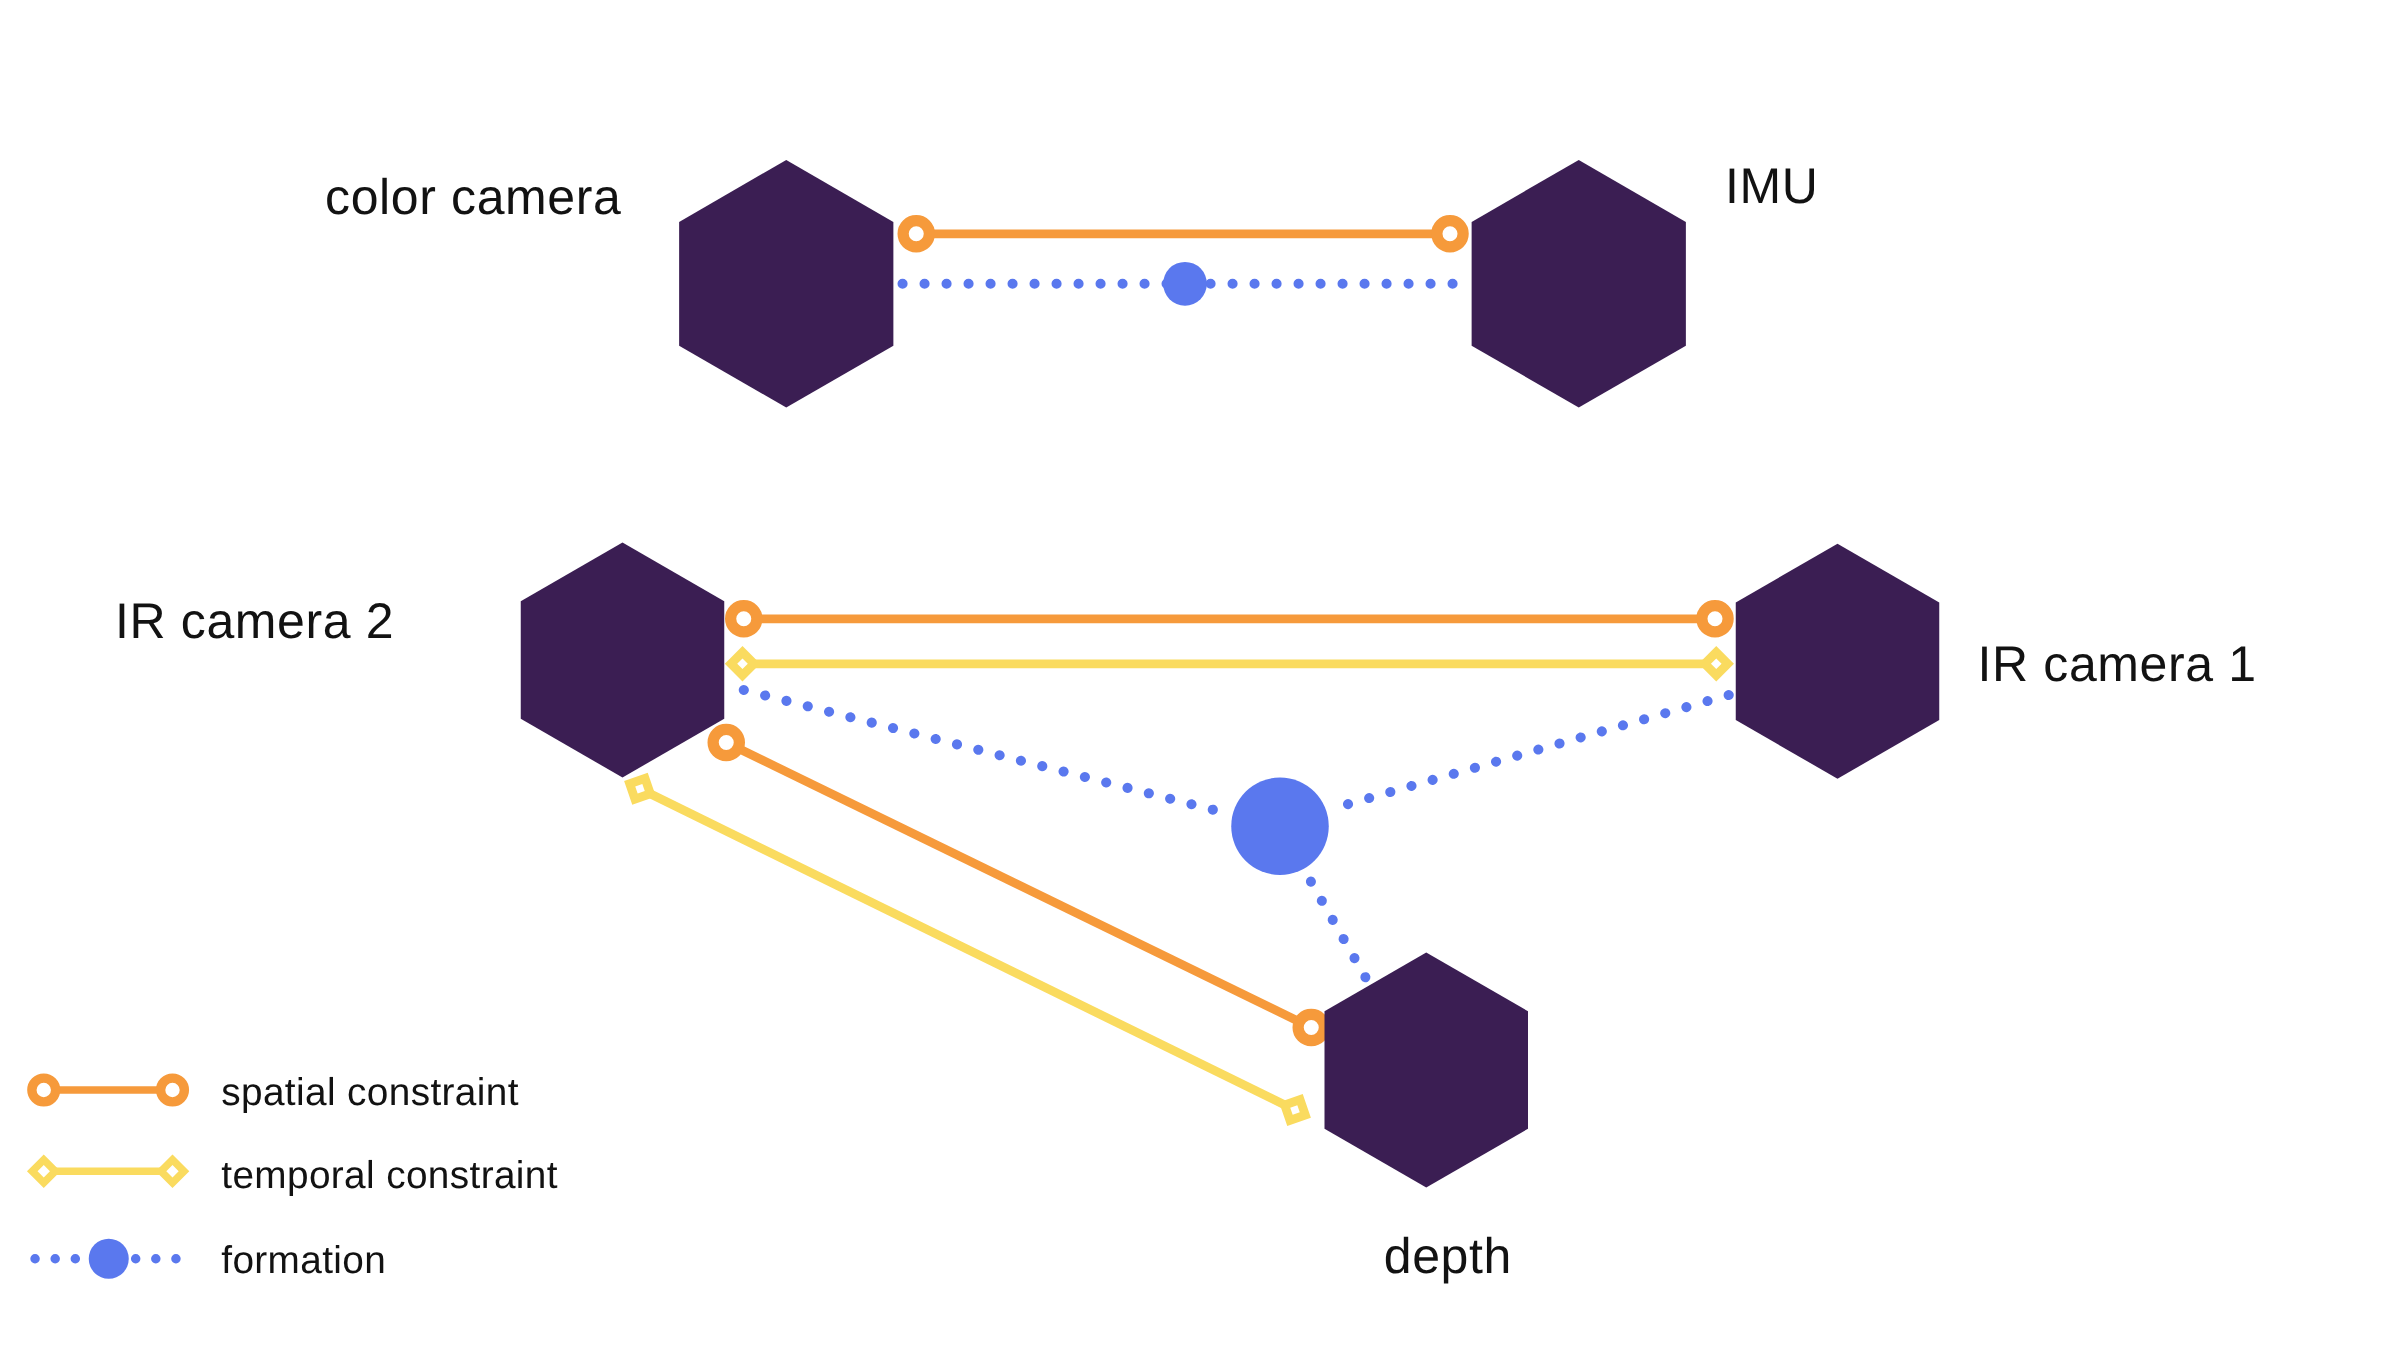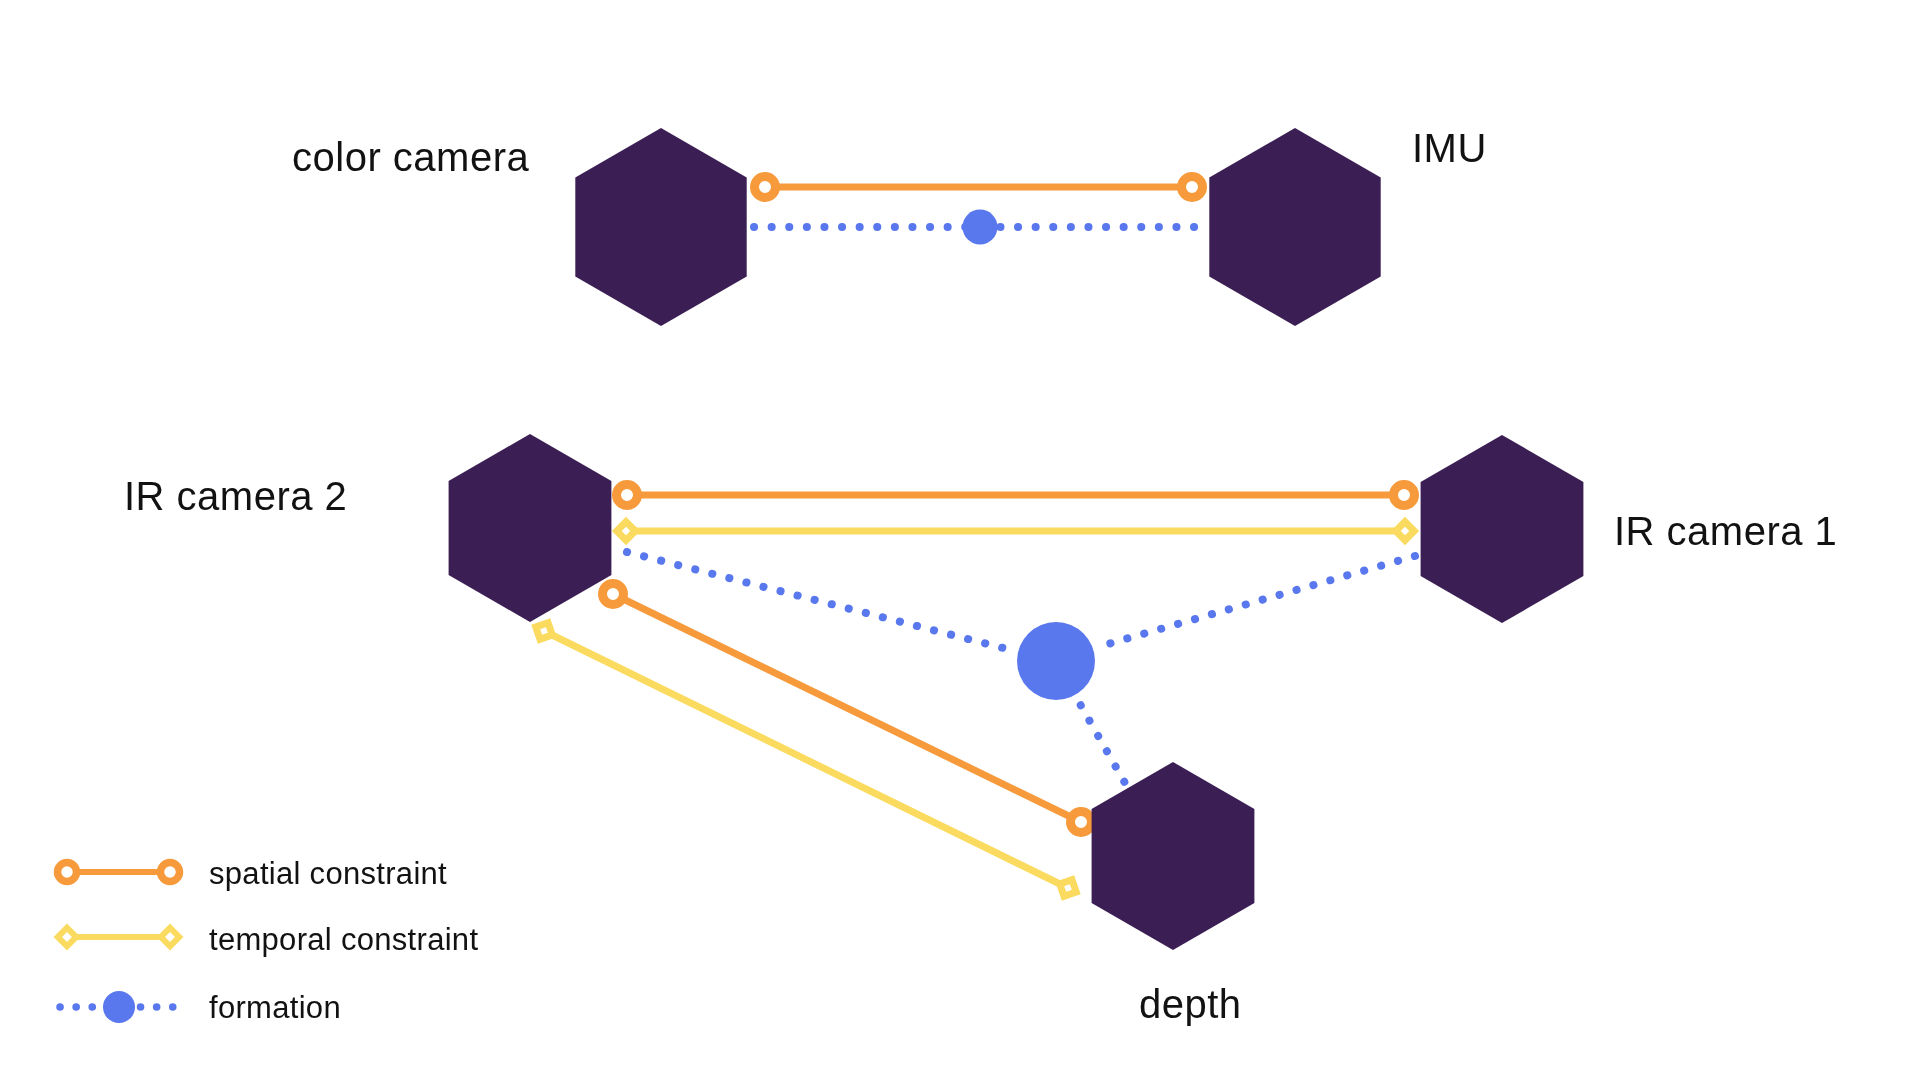--- a/index.html
+++ b/index.html
@@ -7,21 +7,20 @@
     padding: 0;
     width: 1920px;
     height: 1080px;
     background: var(--background, #ffffff);
     overflow: hidden;
   }
   .canvas-wrap {
     width: 1664px;
     height: 1080px;
     position: relative;
-    padding-left: 32px;
   }
   svg { display: block; }
 
   .hexagon        { fill: var(--node, #3B1E53); stroke: none; }
 
   .spatial-line   { stroke: var(--spatial, #F69A3B); stroke-width: 7; fill: none; }
   .spatial-ring   { stroke: var(--spatial, #F69A3B); stroke-width: 9; fill: #ffffff; }
 
   .temporal-line    { stroke: var(--temporal, #FADB5F); stroke-width: 7; fill: none; }
   .temporal-diamond { stroke: var(--temporal, #FADB5F); stroke-width: 7; fill: #ffffff; }

